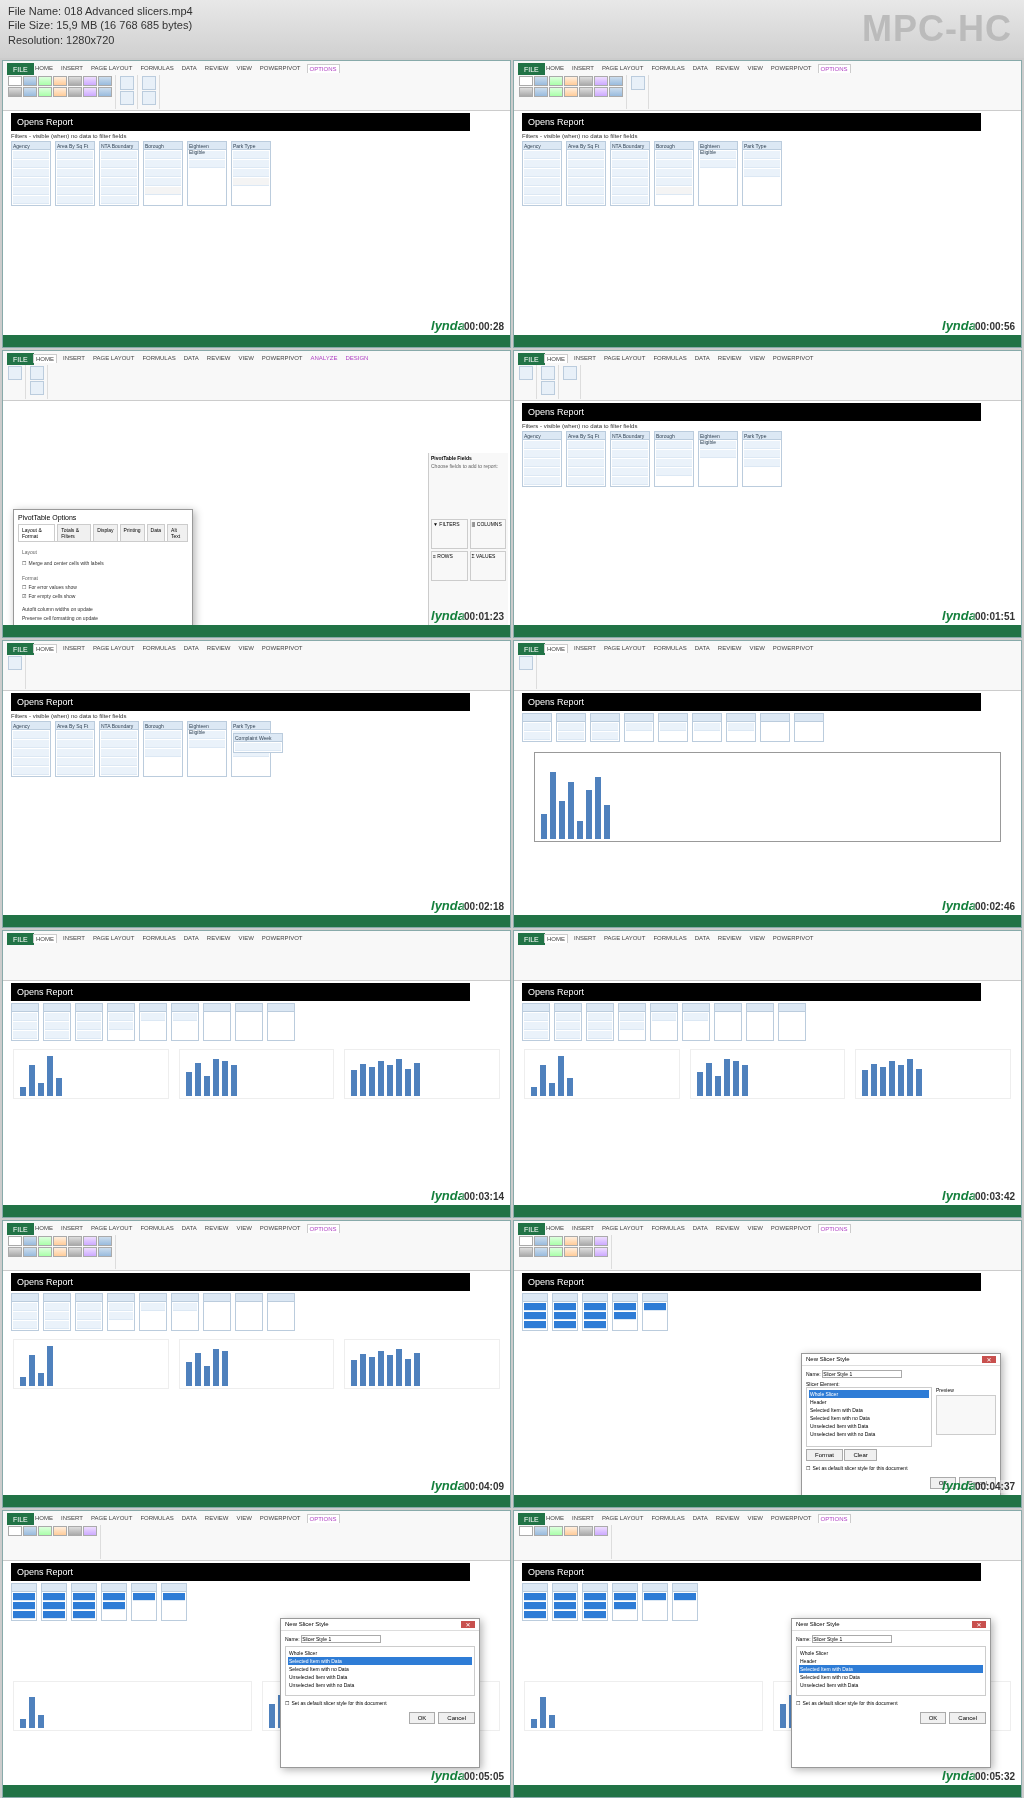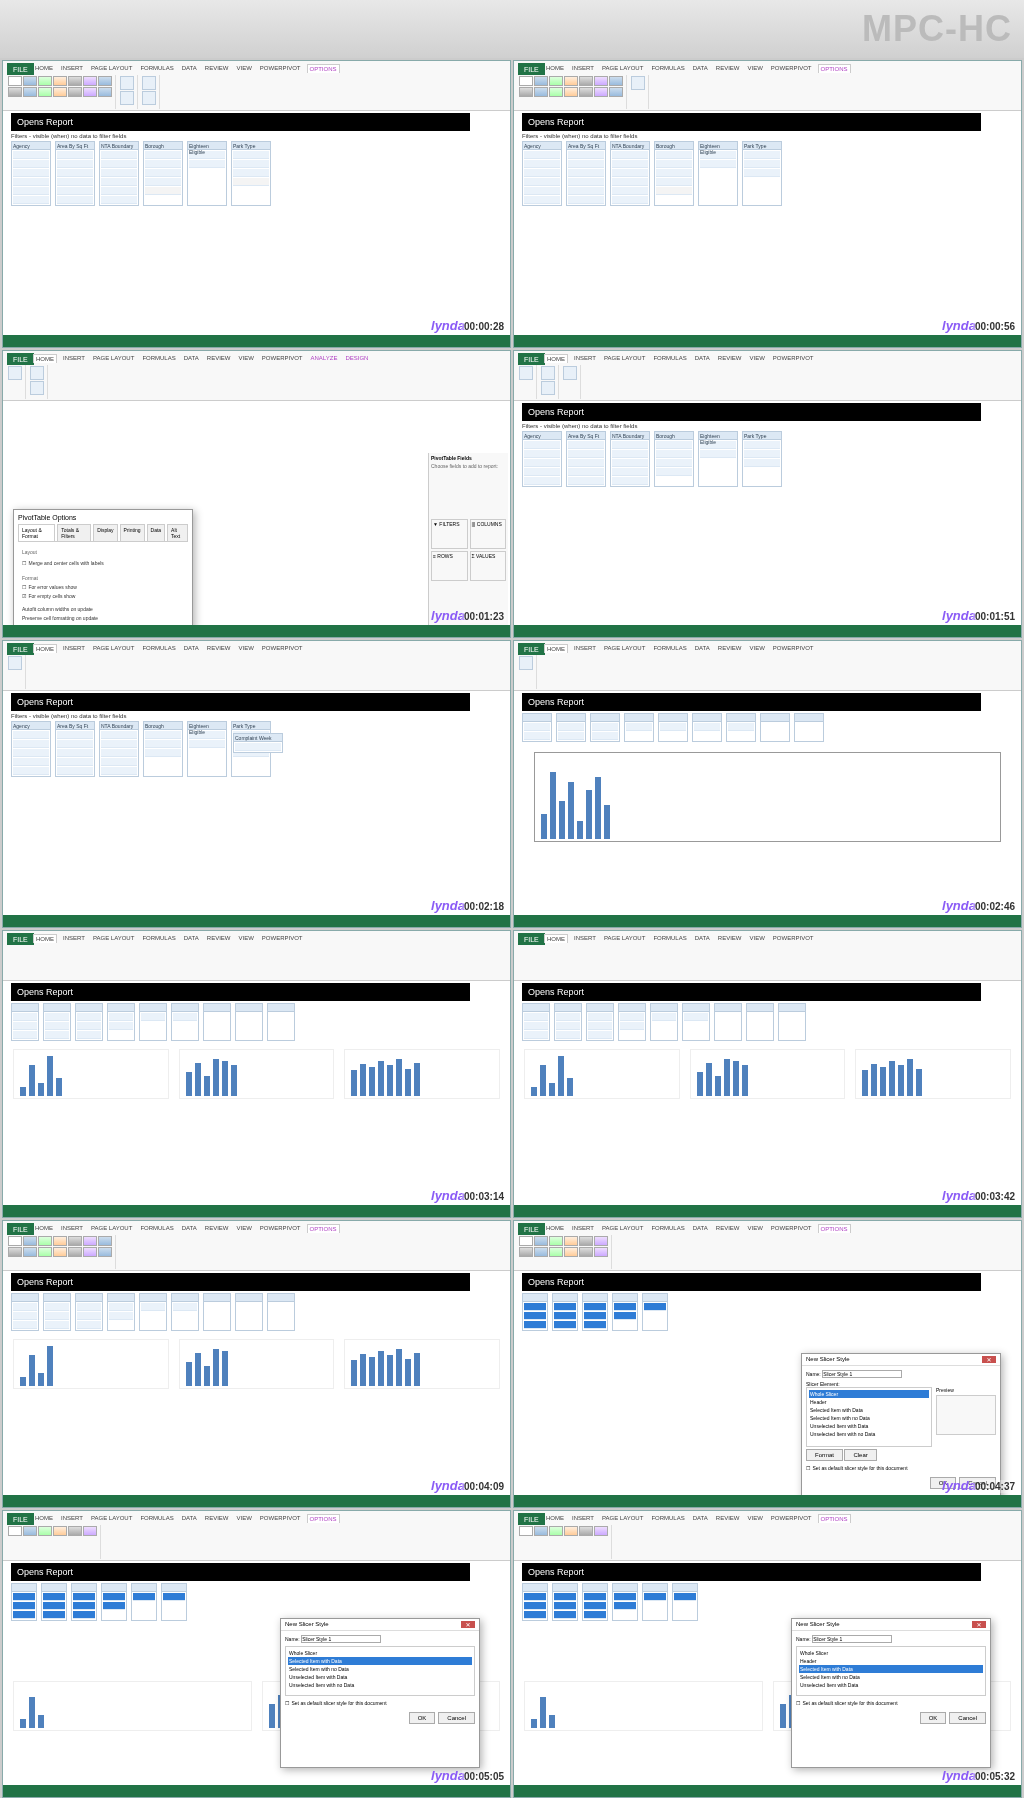--- a/index.html
+++ b/index.html
@@ -172,21 +172,21 @@
   color: #333;
   font-size: 10px;
   font-weight: bold;
   background: rgba(255,255,255,0.3);
   padding: 1px 2px;
 }
 .watermark {
   position: absolute;
   bottom: 14px;
   right: 45px;
-  color: #8b5cf6;
+  color: #15803d;
   font-size: 13px;
   font-style: italic;
   font-weight: bold;
 }
 .dialog {
   position: absolute;
   background: #fff;
   border: 1px solid #999;
   box-shadow: 2px 2px 8px rgba(0,0,0,0.3);
   padding: 4px;
@@ -226,20 +226,23 @@
 .dlg-body { padding: 4px; font-size: 5px; }
 .dlg-list { border: 1px solid #ccc; height: 60px; padding: 2px; }
 .dlg-list-item { padding: 1px; }
 .dlg-list-item.sel { background: #2e7cd6; color: #fff; }
 </style>
 </head>
 <body>
 
 <div class="header">
   <div class="header-info">
+    <div>File Name: 018 Advanced slicers.mp4</div>
+    <div>File Size: 15,9 MB (16 768 685 bytes)</div>
+    <div>Resolution: 1280x720</div>
   </div>
   <div class="mpc-logo">MPC-HC</div>
 </div>
 
 <div class="grid">
 
   <div class="thumb">
     <div class="ribbon">
       <div class="ribbon-file">FILE</div>
       <div class="ribbon-tabs">

